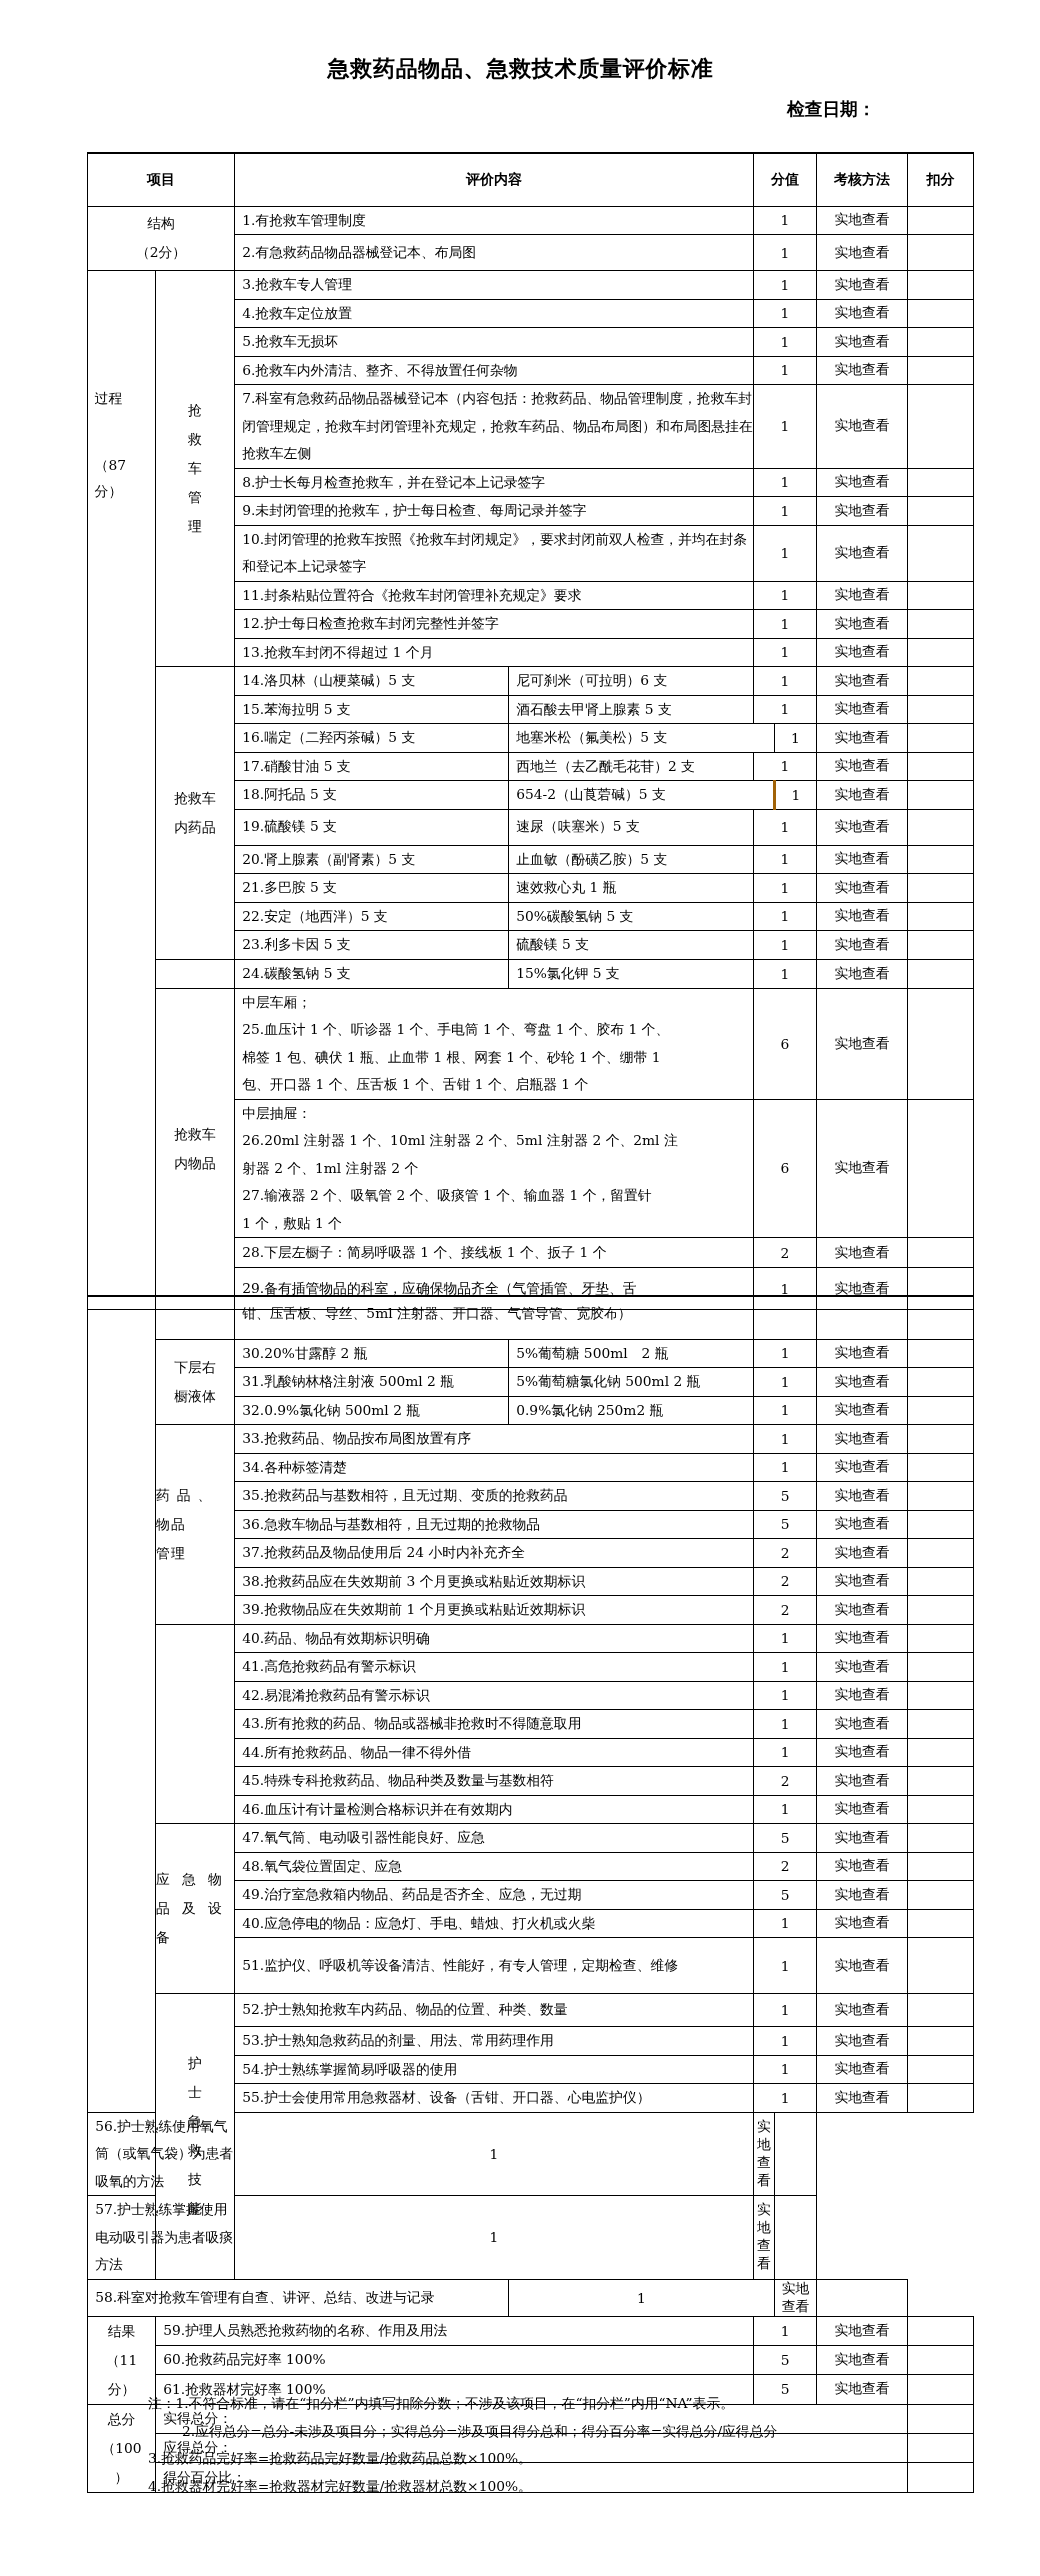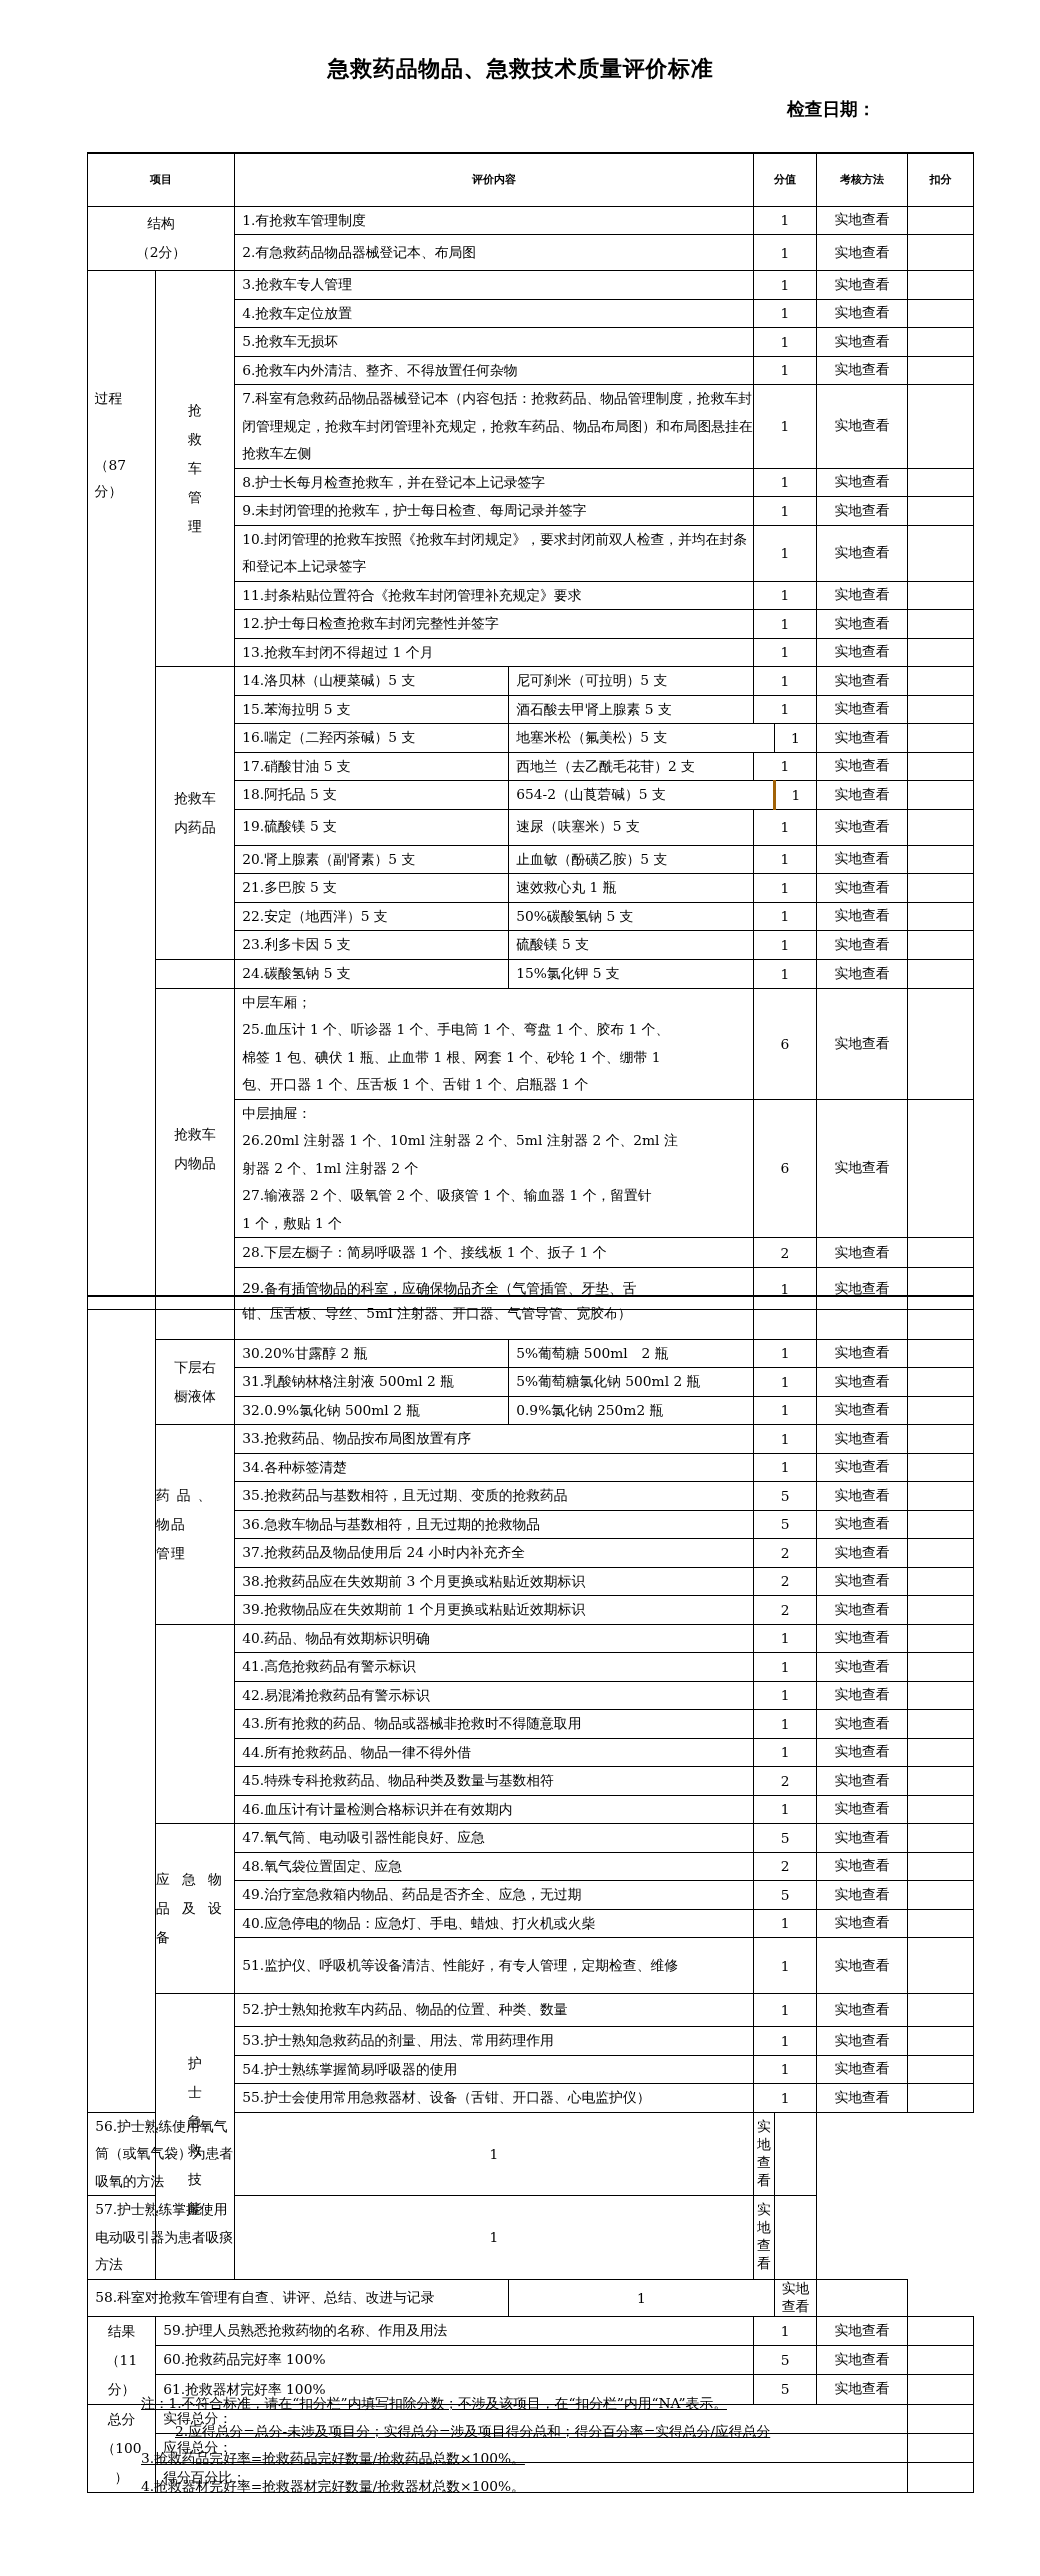--- a/index.html
+++ b/index.html
@@ -8,26 +8,26 @@
   .title { position:absolute; left:0; width:1041px; top:54px; text-align:center;
            font-family:"DejaVu Sans","Liberation Sans",sans-serif; font-weight:bold;
            font-size:22px; letter-spacing:0.7px; }
   .date { position:absolute; left:787px; top:97px; font-family:"DejaVu Sans","Liberation Sans",sans-serif;
           font-weight:bold; font-size:17.7px; }
   table.grid { position:absolute; left:87px; border-collapse:collapse; table-layout:fixed;
                width:884px; font-size:13.8px; }
   table.grid td { border:1px solid #000; padding:0; vertical-align:middle; overflow:hidden; }
   table.grid .c { text-align:center; }
   table.grid .txt { padding-left:7.2px; line-height:27.5px; white-space:normal; }
-  table.grid .hdr { text-align:center; font-family:"DejaVu Sans","Liberation Sans",sans-serif; font-weight:bold; font-size:11px; }
+  table.grid .hdr { text-align:center; font-family:"DejaVu Sans","Liberation Sans",sans-serif; font-weight:bold; font-size:14px; }
   .outer-top { border-top:2px solid #000 !important; }
   .vlabel { text-align:center; line-height:29px; }
   .vlabel span { display:block; }
   .llabel { padding-left:9.2px; line-height:29px; letter-spacing:3.9px; }
-  .notes { position:absolute; left:141px; top:2390px; font-size:13.8px; width:826px;text-decoration:underline; }
+  .notes { position:absolute; left:148px; top:2390px; font-size:13.8px; width:826px; }
   .notes div { height:27.5px; line-height:27.5px; white-space:nowrap; }
   .notes .ind { padding-left:34px; }
 </style>
 </head>
 <body>
 
 <div class="title">急救药品物品、急救技术质量评价标准</div>
 <div class="date">检查日期：</div>
 
 <table class="grid" id="t1" style="top:152px;">
@@ -142,21 +142,21 @@
         <td colspan="2" class="c">1</td>
         <td class="c">实地查看</td>
         <td></td>
       </tr>
       <tr style="height: 28px;">
         <td rowspan="10" class="vlabel">
           <span style="display: block;">抢救车</span>
           <span style="display: block;">内药品</span>
         </td>
         <td class="txt">14.洛贝林（山梗菜碱）5 支</td>
-        <td class="txt">尼可刹米（可拉明）5 支</td>
+        <td class="txt">尼可刹米（可拉明）6 支</td>
         <td colspan="2" class="c">1</td>
         <td class="c">实地查看</td>
         <td></td>
       </tr>
       <tr style="height: 28px;">
         <td class="txt">15.苯海拉明 5 支</td>
         <td class="txt">酒石酸去甲肾上腺素 5 支</td>
         <td colspan="2" class="c">1</td>
         <td class="c">实地查看</td>
         <td></td>

